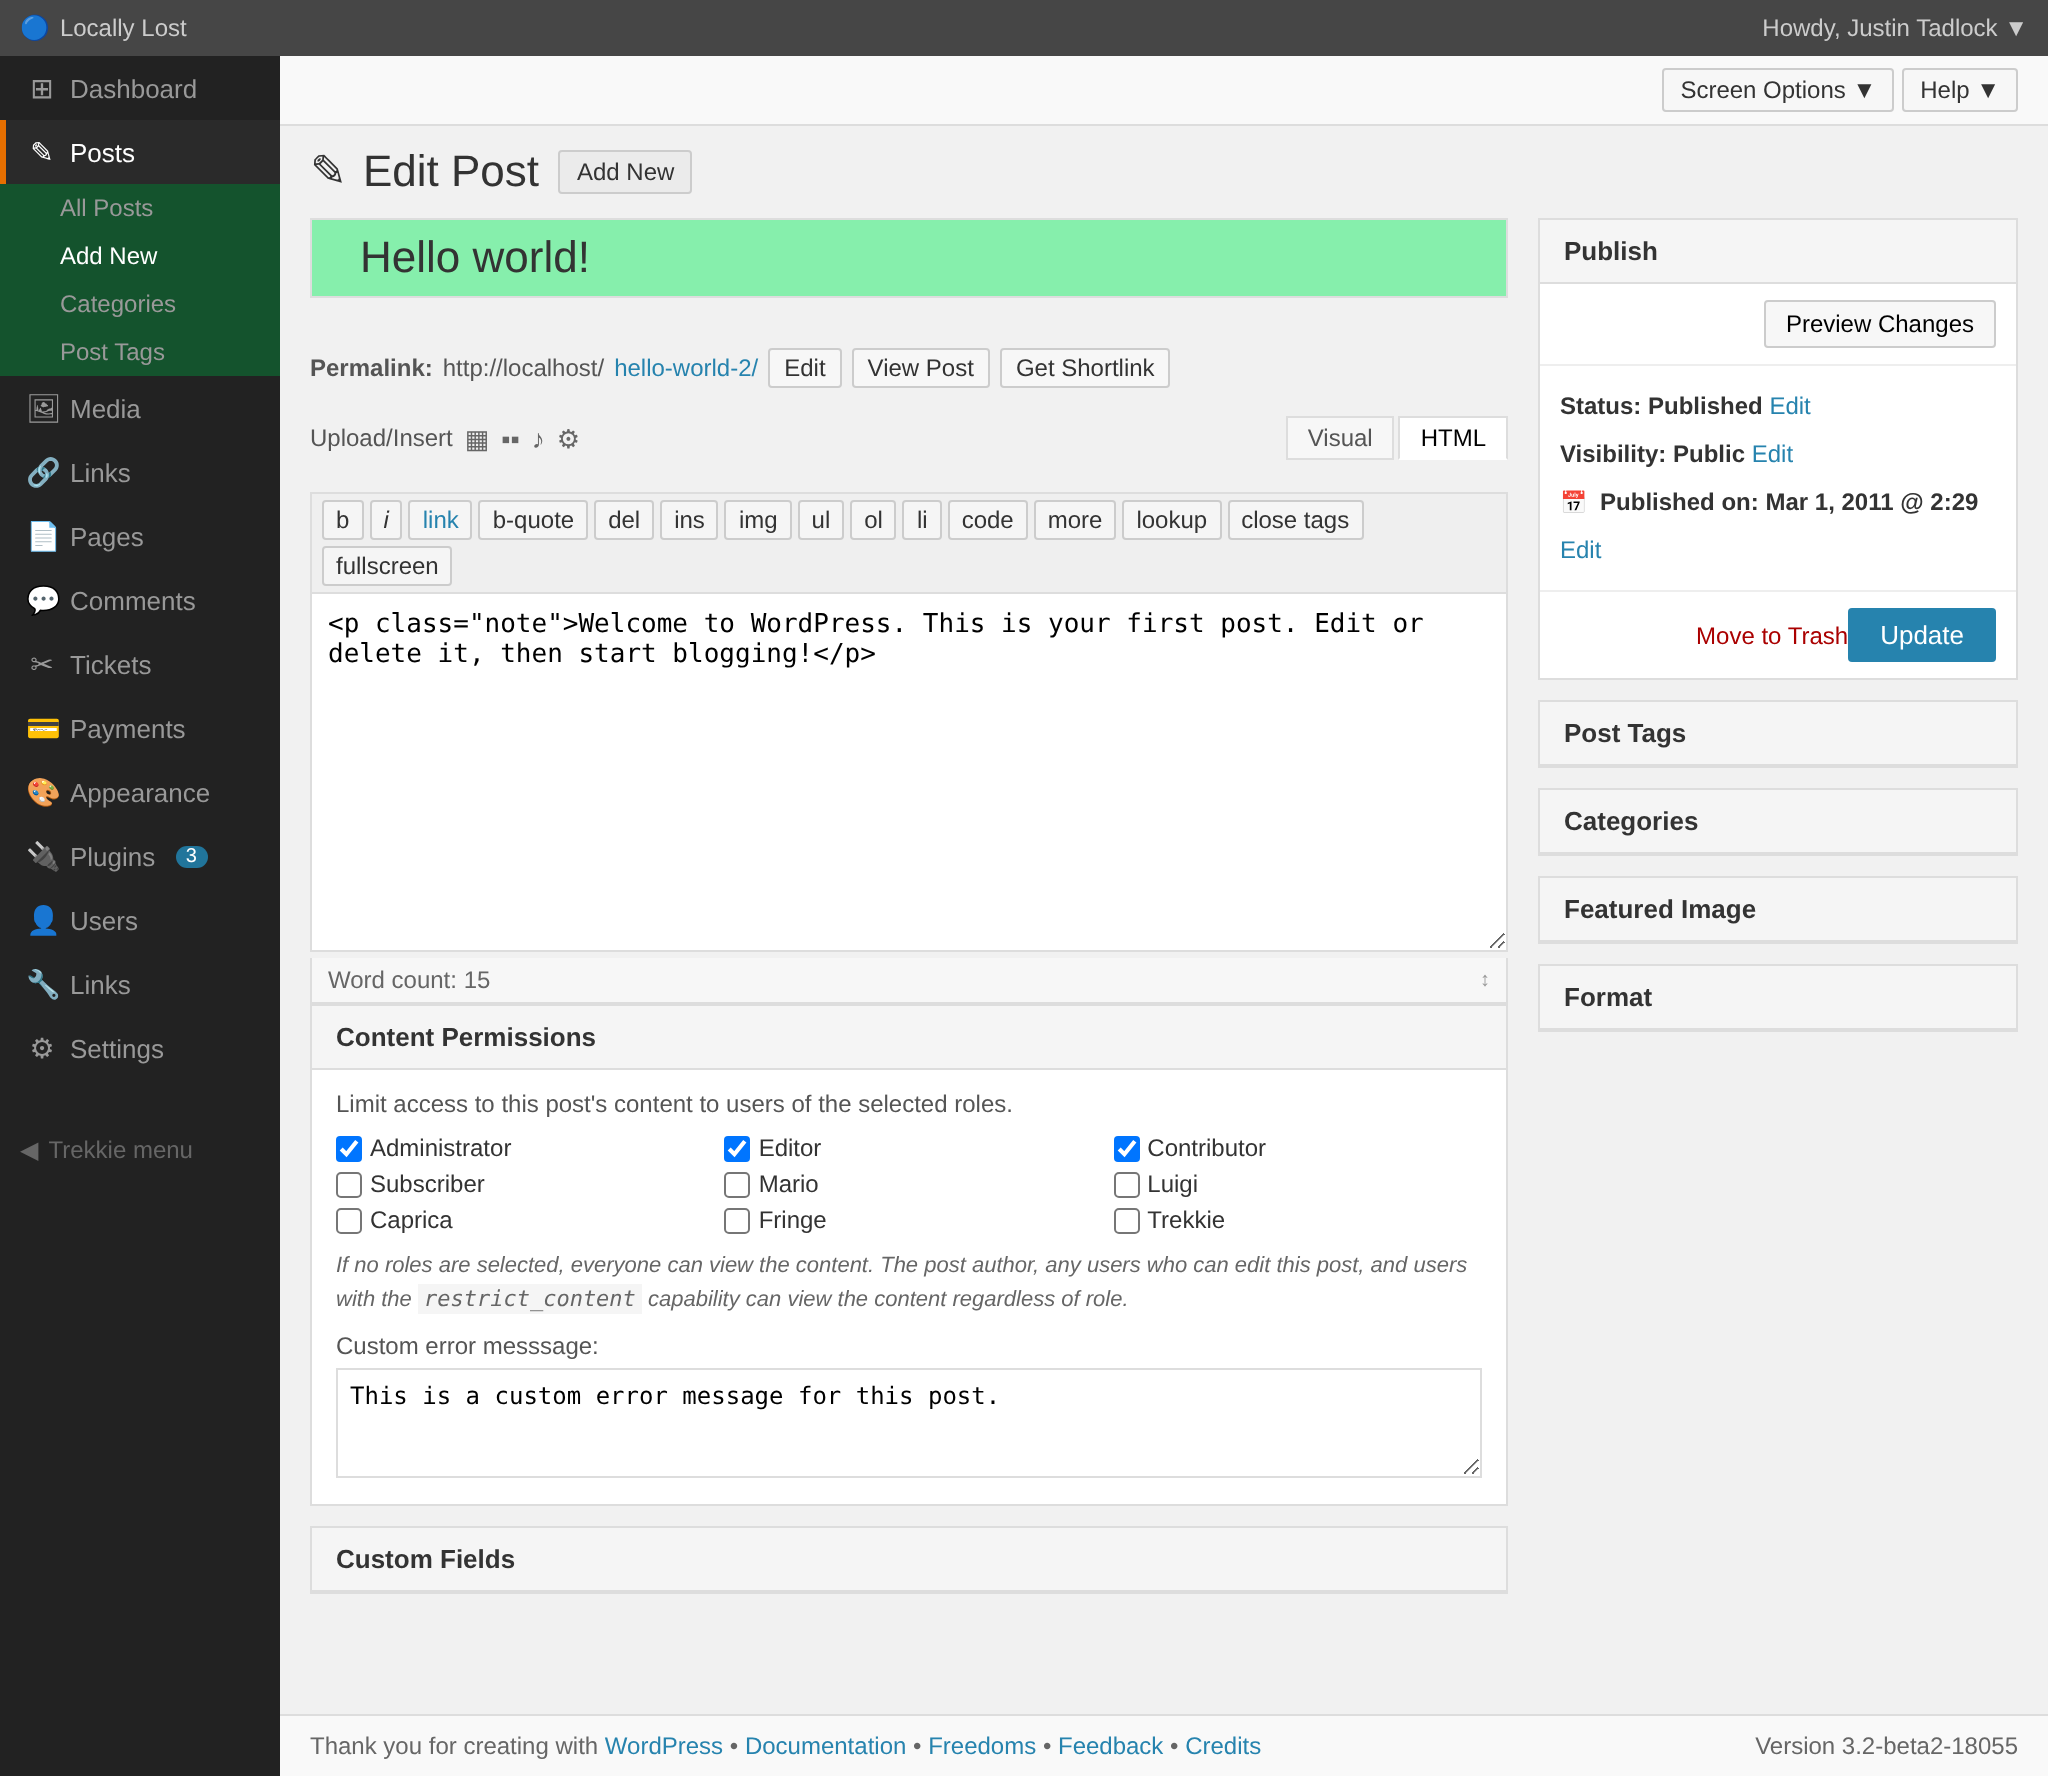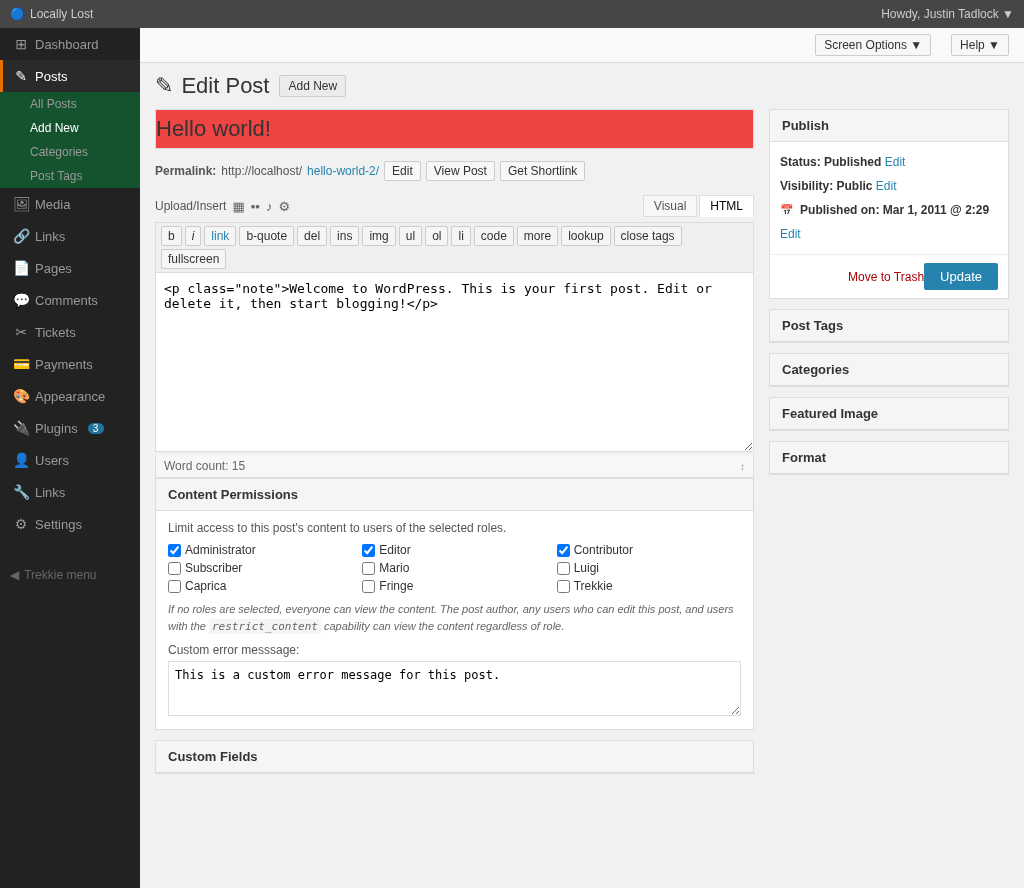--- a/index.html
+++ b/index.html
@@ -17,40 +17,40 @@
     .sidebar-menu-item { display: flex; align-items: center; gap: 6px; padding: 8px 10px; color: #999; cursor: pointer; font-size: 13px; border-left: 3px solid transparent; }
     .sidebar-menu-item.active { background: #2a2a2a; color: #fff; border-left: 3px solid #e66f00; }
     .sidebar-menu-item .icon { width: 16px; text-align: center; font-size: 14px; }
     .sidebar-submenu { background: #14532d; }
     .sidebar-submenu a { display: block; padding: 5px 10px 5px 30px; color: #999; text-decoration: none; font-size: 12px; }
     .sidebar-submenu a.active { color: #fff; }
     .sidebar-collapse { padding: 8px 10px; color: #666; font-size: 12px; cursor: pointer; display: flex; align-items: center; gap: 5px; margin-top: 20px; }
 
     
     #content-header { background: #f9f9f9; border-bottom: 1px solid #ddd; padding: 6px 15px; display: flex; align-items: center; justify-content: space-between; }
-    #content-header .header-btns { display: flex; gap: 20px; }
+    #content-header .header-btns { display: flex; gap: 4px; }
     .header-btn { background: #f7f7f7; border: 1px solid #ccc; padding: 3px 8px; font-size: 12px; cursor: pointer; border-radius: 2px; color: #333; }
 
     
     #main { flex: 1; padding: 10px 15px; }
     .page-title-row { display: flex; align-items: center; gap: 10px; margin-bottom: 10px; }
     .page-title { font-size: 22px; font-weight: 400; color: #333; display: flex; align-items: center; gap: 8px; }
     .add-new-btn { background: #ebebeb; border: 1px solid #ccc; padding: 3px 8px; font-size: 12px; cursor: pointer; border-radius: 2px; color: #333; }
 
     .permalink-row { font-size: 12px; margin-bottom: 10px; color: #555; display: flex; align-items: center; gap: 5px; flex-wrap: wrap; }
     .permalink-row a { color: #2683ae; text-decoration: none; }
     .permalink-btn { background: #f7f7f7; border: 1px solid #ccc; padding: 2px 7px; font-size: 12px; cursor: pointer; border-radius: 2px; color: #333; }
 
     
-    #post-title-input { width: 100%; font-size: 22px; padding: 6px 0; border: 1px solid #ddd; margin-bottom: 12px; color: #333; background: #ef4444; }
+    #post-title-input { width: 100%; font-size: 22px; padding: 6px 24px; border: 1px solid #ddd; margin-bottom: 25px; color: #333; background: #86efac; }
     .editor-tabs { display: flex; gap: 2px; }
     .editor-tab { padding: 3px 10px; font-size: 12px; border: 1px solid #ddd; cursor: pointer; background: #f7f7f7; color: #555; }
     .editor-tab.active { background: #fff; border-bottom: 1px solid #fff; color: #000; }
 
-    .upload-insert-row { display: flex; justify-content: space-between; align-items: center; padding: 4px 0; margin-bottom: 1px; }
+    .upload-insert-row { display: flex; justify-content: space-between; align-items: center; padding: 4px 0; margin-bottom: 12px; }
     .upload-insert-label { font-size: 12px; color: #555; display: flex; align-items: center; gap: 6px; }
     .upload-icon { font-size: 13px; cursor: pointer; color: #666; }
 
     .editor-btn-row { background: #efefef; border: 1px solid #ddd; border-bottom: none; padding: 3px 5px; display: flex; gap: 3px; flex-wrap: wrap; }
     .editor-btn { background: #f5f5f5; border: 1px solid #ccc; padding: 2px 6px; font-size: 12px; cursor: pointer; border-radius: 2px; color: #333; }
 
     #post-content { width: 100%; height: 180px; border: 1px solid #ddd; padding: 8px; font-family: monospace; font-size: 13px; resize: vertical; background: #fff; }
 
     .editor-footer { background: #f7f7f7; border: 1px solid #ddd; border-top: none; padding: 4px 8px; display: flex; justify-content: space-between; align-items: center; font-size: 12px; color: #666; }
     .resize-handle { color: #999; font-size: 10px; }
@@ -308,20 +308,23 @@
           
           <div class="metabox">
             <div class="metabox-header">Custom Fields</div>
           </div>
         </div>
 
         <div id="col-side">
 
           <div class="publish-box">
             <div class="publish-header">Publish</div>
+            <div class="publish-preview-row">
+              <button class="preview-btn">Preview Changes</button>
+            </div>
             <div class="publish-info">
               <div>
                 <strong>Status:</strong>
                 <strong>Published</strong>
                 <a>Edit</a>
               </div>
               <div>
                 <strong>Visibility:</strong>
                 <strong>Public</strong>
                 <a>Edit</a>
@@ -351,14 +354,29 @@
             <div class="metabox-header">Featured Image</div>
           </div>
 
           <div class="metabox">
             <div class="metabox-header">Format</div>
           </div>
         </div>
       </div>
     </div>
 
+    <div id="footer">
+      <div>
+        <span>Thank you for creating with</span>
+        <a>WordPress</a>
+        <span> • </span>
+        <a>Documentation</a>
+        <span> • </span>
+        <a>Freedoms</a>
+        <span> • </span>
+        <a>Feedback</a>
+        <span> • </span>
+        <a>Credits</a>
+      </div>
+      <div>Version 3.2-beta2-18055</div>
+    </div>
   </div>
 </div>
 
 </body></html>

